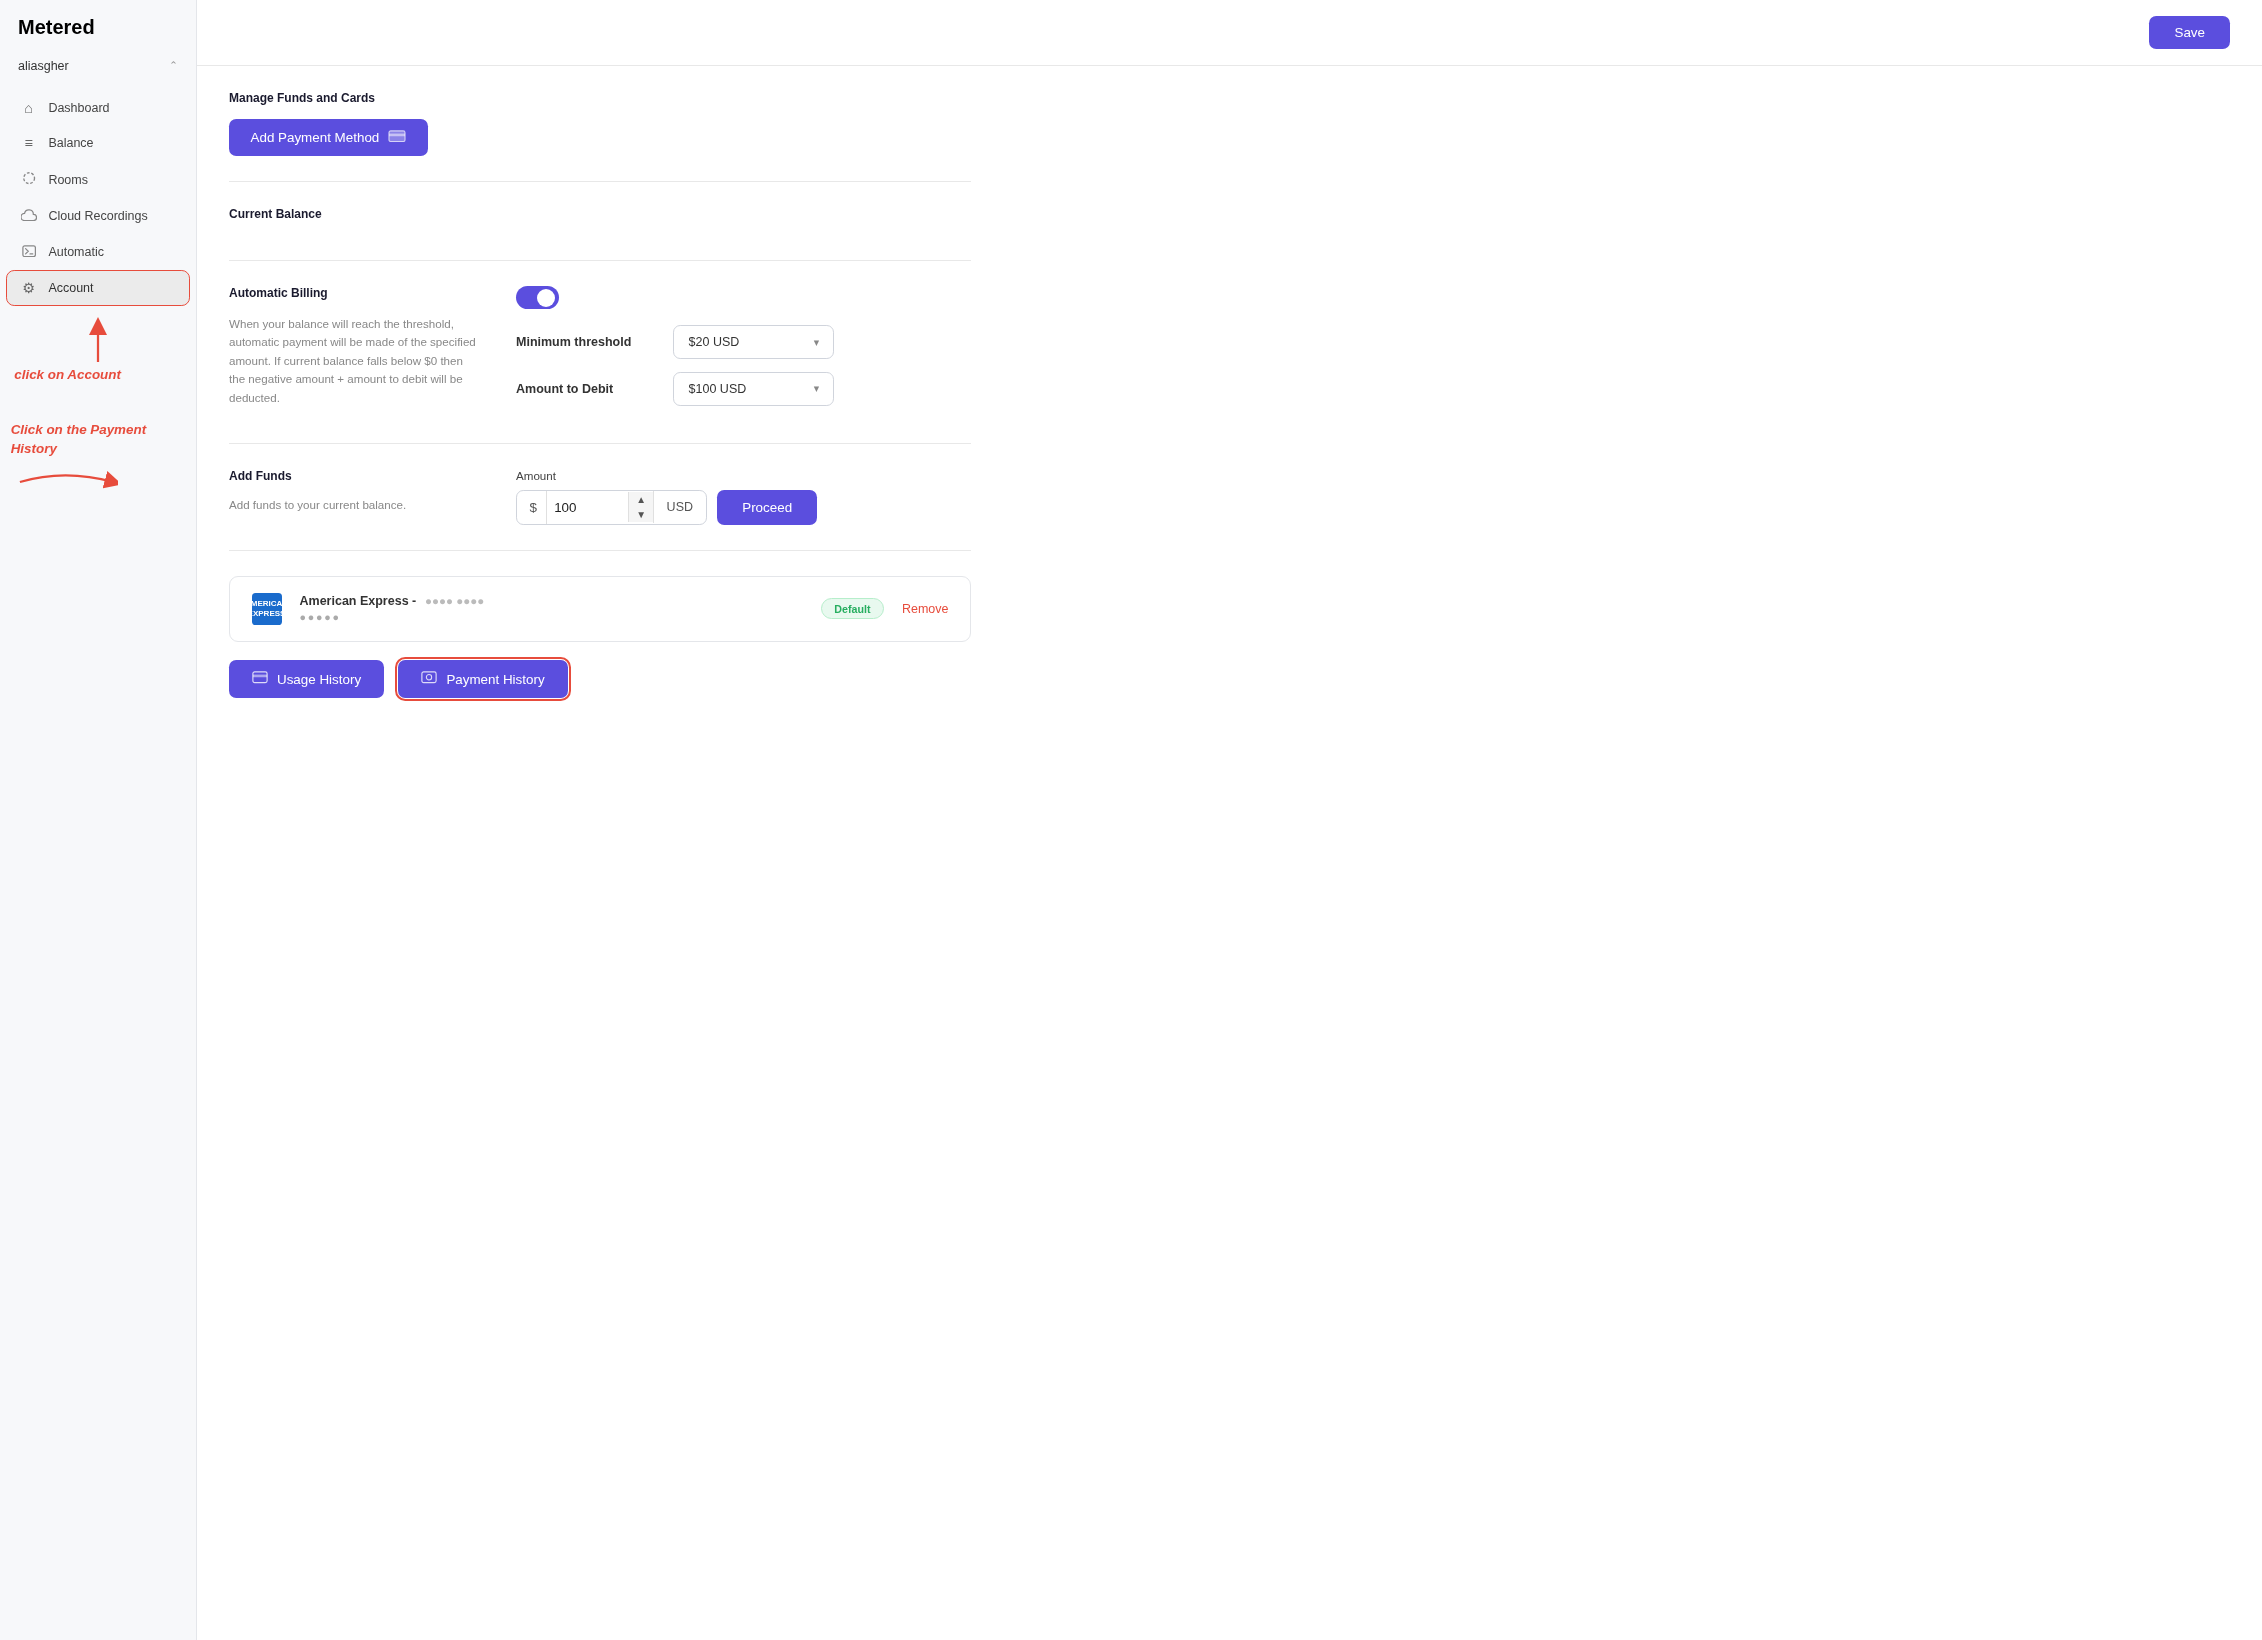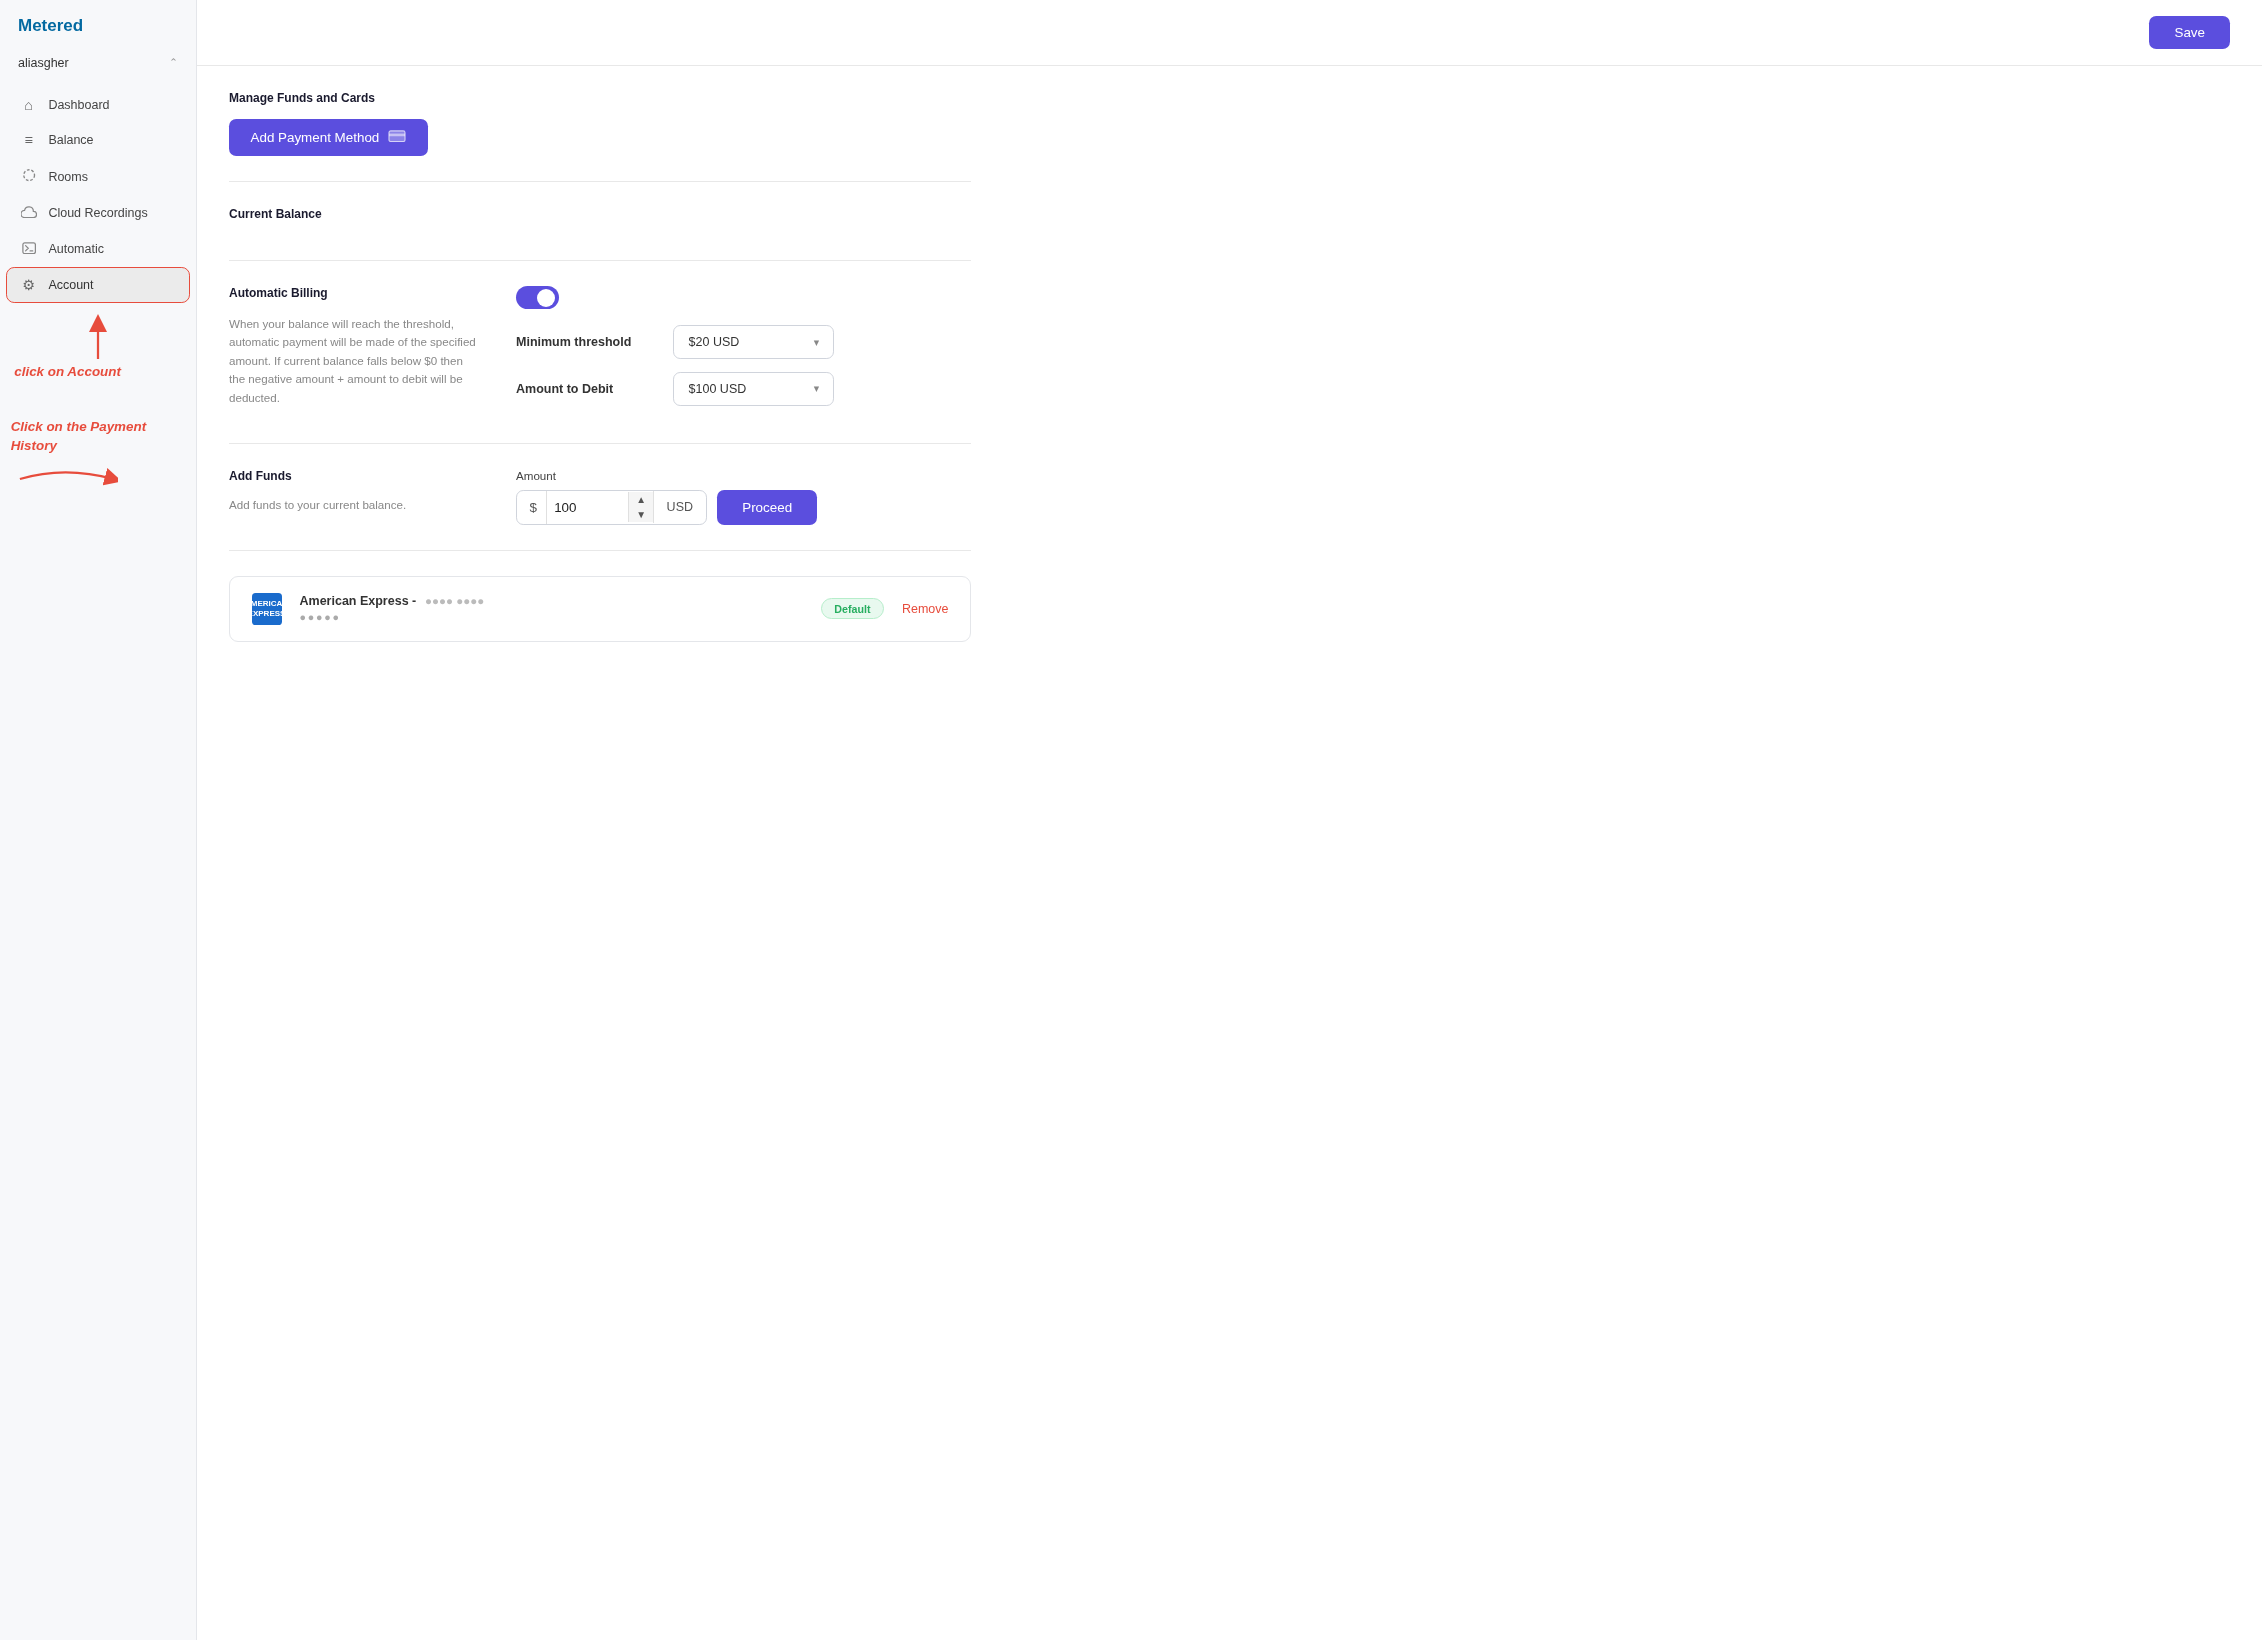--- a/index.html
+++ b/index.html
@@ -13,22 +13,22 @@
       border-right: 0.9px solid #e4e6ea;
       display: flex;
       flex-direction: column;
       padding: 0;
       height: 100vh;
       overflow-y: auto;
     }
     .sidebar-logo {
       padding: 16px 18px 12.5px;
       font-weight: 700;
-      font-size: 17px;
-      color: #0369a1;
+      font-size: 20px;
+      color: #000000;
     }
     .sidebar-user {
       display: flex;
       align-items: center;
       justify-content: space-between;
       padding: 7.2px 18px 14.3px;
       color: #333;
       font-size: 12.5px;
       cursor: pointer;
     }
@@ -517,18 +517,38 @@
               <span style="margin-left:5.4px; color:#bbb; font-weight:400; font-size:11.6px;">●●●● ●●●●</span>
             </div>
             <div class="card-number card-dots">
               <span>●●●●●</span>
             </div>
           </div>
           <span class="default-badge">Default</span>
           <span class="remove-link">Remove</span>
         </div>
 
+        <div class="bottom-btns">
+          <button class="history-btn">
+            <span>
+              <svg width="16" height="12.5" viewBox="0 0 18 14" fill="none">
+                  <rect x="1" y="1" width="16" height="12" rx="2" stroke="rgba(255,255,255,0.8)" stroke-width="1.3"></rect>
+                  <rect x="1" y="4" width="16" height="3" fill="rgba(255,255,255,0.5)"></rect>
+                </svg>
+            </span>
+            <span>Usage History</span>
+          </button>
+          <button class="history-btn highlighted">
+            <span>
+              <svg width="16" height="12.5" viewBox="0 0 18 14" fill="none">
+                  <rect x="1" y="1" width="16" height="12" rx="2" stroke="rgba(255,255,255,0.8)" stroke-width="1.3"></rect>
+                  <circle cx="9" cy="7" r="3" stroke="rgba(255,255,255,0.8)" stroke-width="1.2"></circle>
+                </svg>
+            </span>
+            <span>Payment History</span>
+          </button>
+        </div>
       </div>
 
     </div>
   </div>
 </div>
 
 
 </body></html>

